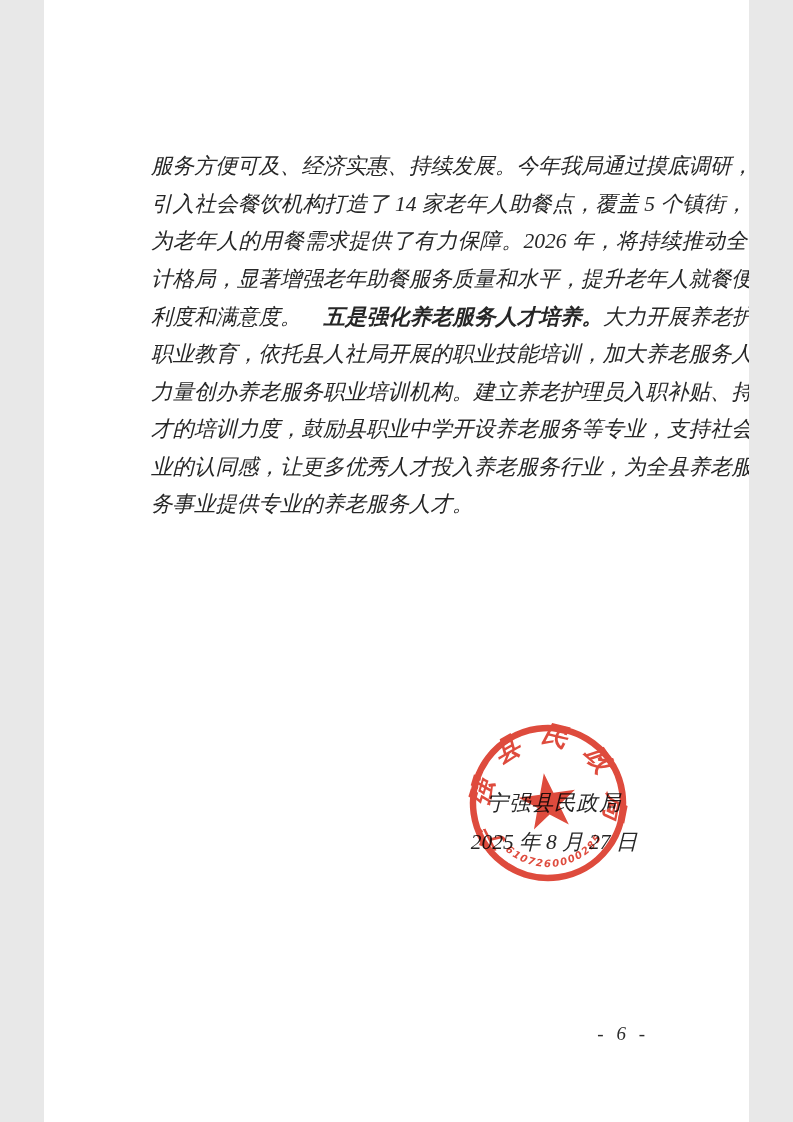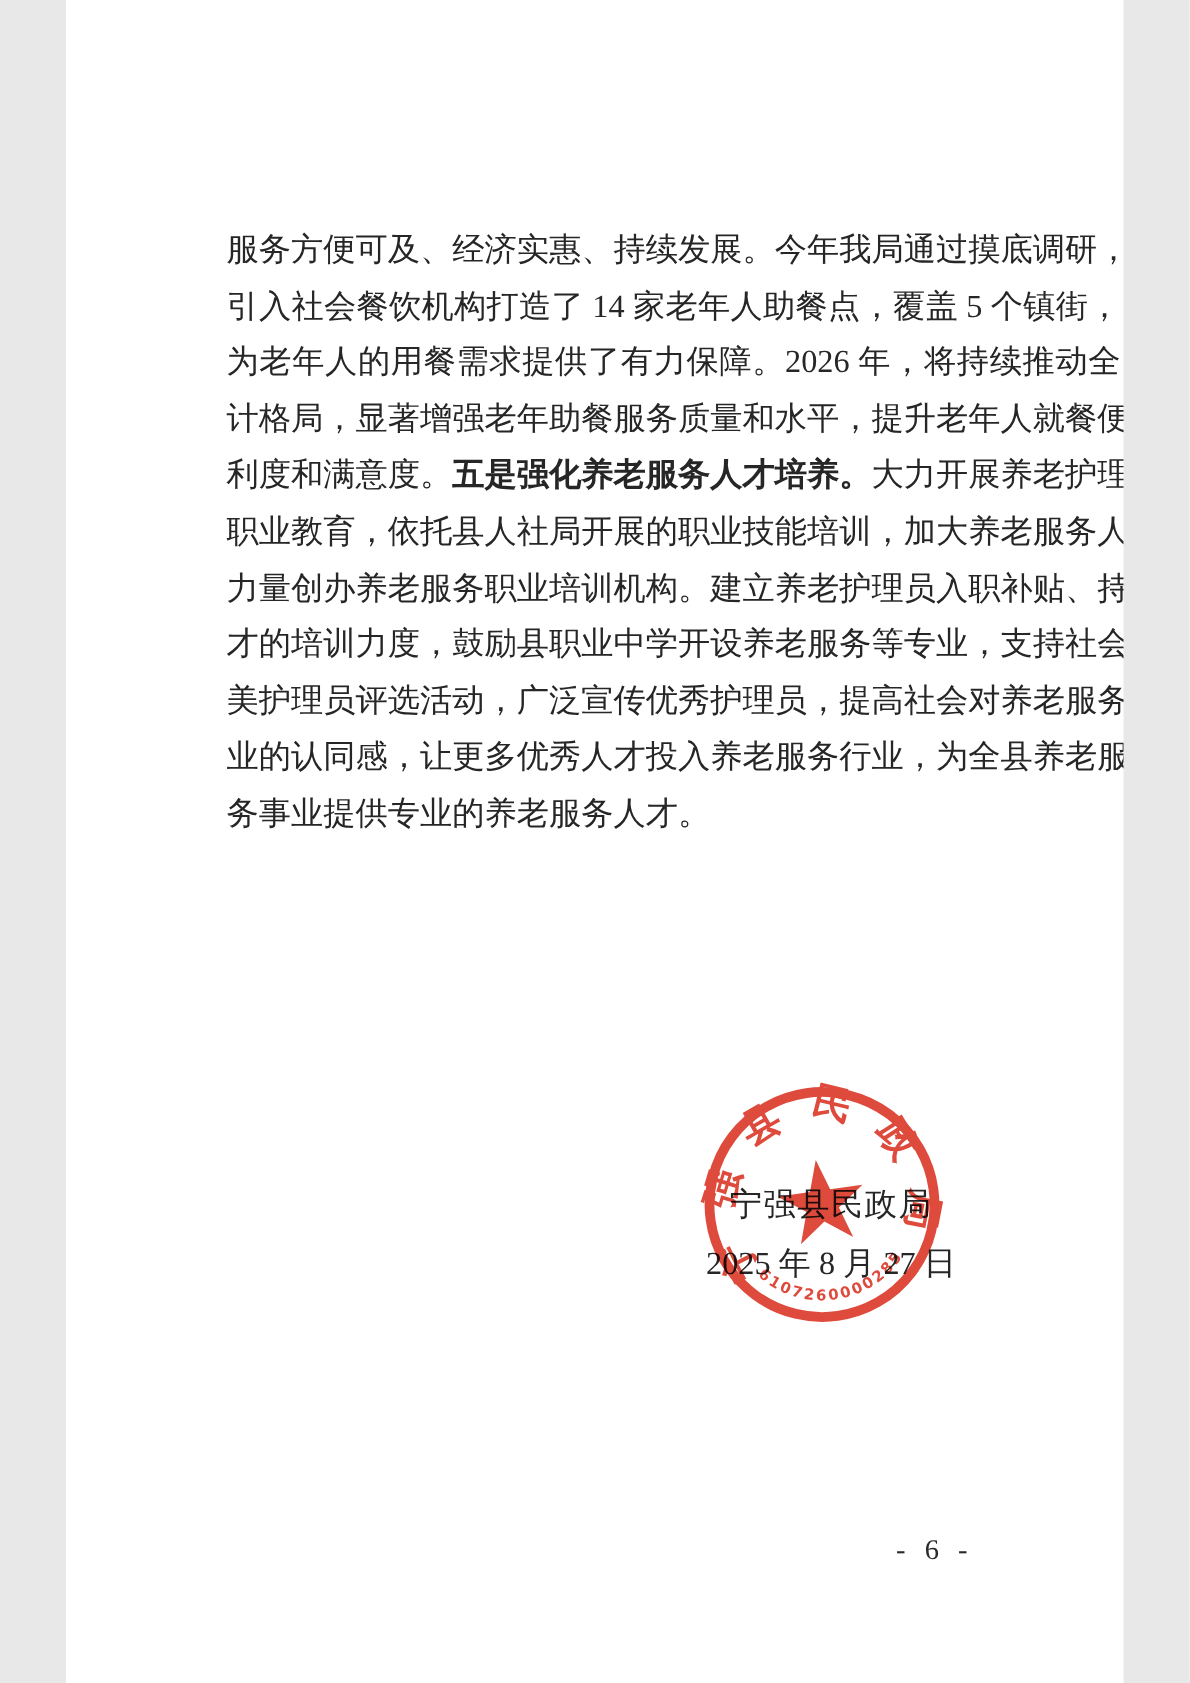--- a/index.html
+++ b/index.html
@@ -8,20 +8,21 @@
     background: #e8e8e8;
   }
   .page {
     position: relative;
     width: 705px;
     height: 1122px;
     background: var(--paper, #ffffff);
     margin: 0 auto;
     overflow: hidden;
     font-family: "Liberation Serif", "DejaVu Serif", serif;
+    font-style: italic;
   }
   .body-text {
     position: absolute;
     left: 107px;
     top: 148px;
     width: 596px;
     font-size: 21.5px;
     color: var(--ink, #262626);
   }
   .line {
@@ -31,20 +32,21 @@
     text-align-last: justify;
     text-justify: inter-character;
     white-space: nowrap;
   }
   .line.last {
     text-align-last: left;
   }
   .seg-bold {
     font-weight: 700;
     font-family: "DejaVu Sans", "Liberation Sans", sans-serif;
+    margin-left: 22px;
   }
   .signature {
     position: absolute;
     left: 380px;
     top: 791px;
     width: 260px;
     text-align: center;
     color: var(--ink, #262626);
   }
   .signature .agency {
@@ -105,21 +107,20 @@
 
   <div class="body-text">
       <div class="line"><span>服务方便可及、经济实惠、持续发展。今年我局通过摸底调研，</span></div>
       <div class="line"><span>引入社会餐饮机构打造了 14 家老年人助餐点，覆盖 5 个镇街，</span></div>
       <div class="line"><span>为老年人的用餐需求提供了有力保障。2026 年，将持续推动全</span></div>
       <div class="line"><span>计格局，显著增强老年助餐服务质量和水平，提升老年人就餐便</span></div>
       <div class="line"><span>利度和满意度。</span><span class="seg-bold">五是强化养老服务人才培养。</span><span>大力开展养老护理</span></div>
       <div class="line"><span>职业教育，依托县人社局开展的职业技能培训，加大养老服务人</span></div>
       <div class="line"><span>力量创办养老服务职业培训机构。建立养老护理员入职补贴、持</span></div>
       <div class="line"><span>才的培训力度，鼓励县职业中学开设养老服务等专业，支持社会</span></div>
-      <div class="line"><span>美护理员评选活动，广泛宣传优秀护理员，提高社会对养老服务</span></div>
       <div class="line"><span>业的认同感，让更多优秀人才投入养老服务行业，为全县养老服</span></div>
       <div class="line last"><span>务事业提供专业的养老服务人才。</span></div>
     </div>
 
   <div class="signature">
     <div class="agency">宁强县民政局</div>
     <div class="date">2025 年 8 月 27 日</div>
   </div>
 
   <svg class="seal" viewBox="0 0 170 170" xmlns="http://www.w3.org/2000/svg">

